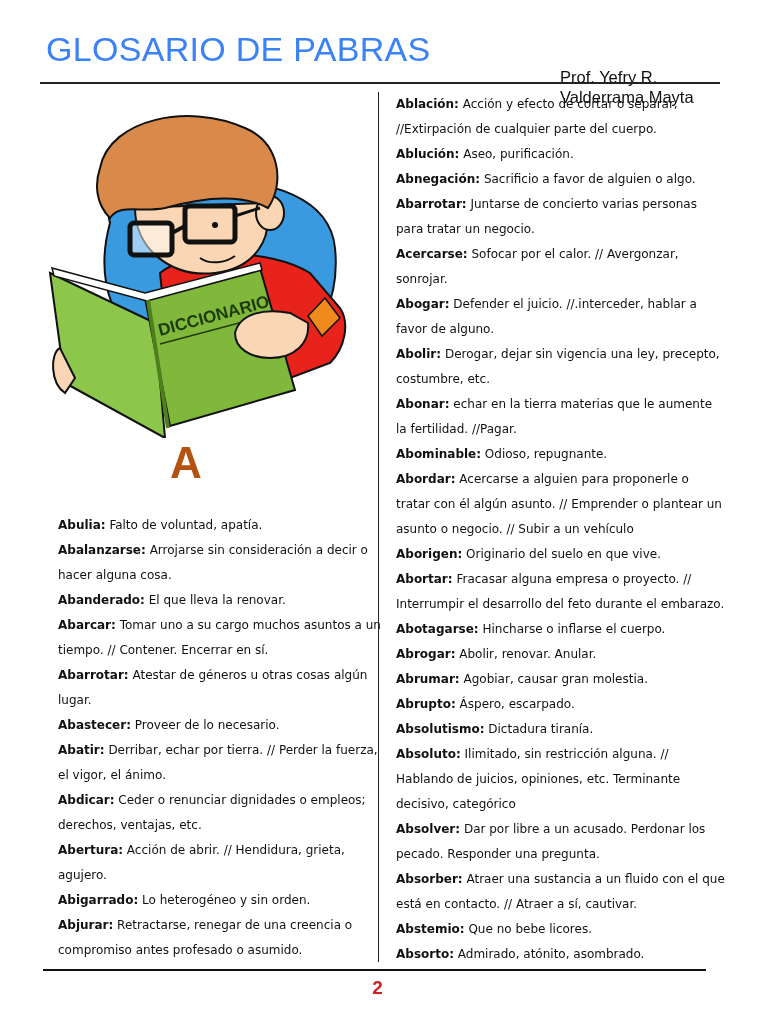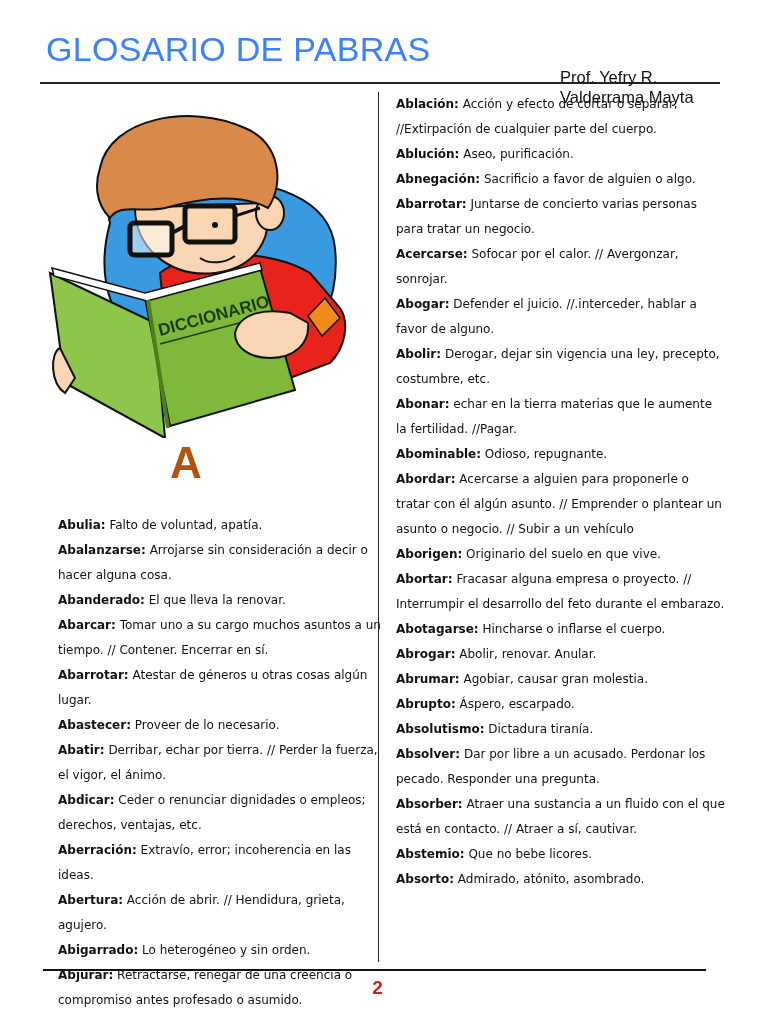--- a/index.html
+++ b/index.html
@@ -94,21 +94,20 @@
 
 <div class="entries left">
   <p class="entry"><span class="term">Abulia:</span> <span>Falto de voluntad, apatía.</span></p>
   <p class="entry"><span class="term">Abalanzarse:</span> <span>Arrojarse sin consideración a decir o hacer alguna cosa.</span></p>
   <p class="entry"><span class="term">Abanderado:</span> <span>El que lleva la renovar.</span></p>
   <p class="entry"><span class="term">Abarcar:</span> <span>Tomar uno a su cargo muchos asuntos a un tiempo. // Contener. Encerrar en sí.</span></p>
   <p class="entry"><span class="term">Abarrotar:</span> <span>Atestar de géneros u otras cosas algún lugar.</span></p>
   <p class="entry"><span class="term">Abastecer:</span> <span>Proveer de lo necesario.</span></p>
   <p class="entry"><span class="term">Abatir:</span> <span>Derribar, echar por tierra. // Perder la fuerza, el vigor, el ánimo.</span></p>
   <p class="entry"><span class="term">Abdicar:</span> <span>Ceder o renunciar dignidades o empleos; derechos, ventajas, etc.</span></p>
-  <p class="entry"><span class="term">Aberración:</span> <span>Extravío, error; incoherencia en las ideas.</span></p>
   <p class="entry"><span class="term">Abertura:</span> <span>Acción de abrir. // Hendidura, grieta, agujero.</span></p>
   <p class="entry"><span class="term">Abigarrado:</span> <span>Lo heterogéneo y sin orden.</span></p>
   <p class="entry"><span class="term">Abjurar:</span> <span>Retractarse, renegar de una creencia o compromiso antes profesado o asumido.</span></p>
 </div>
 
 <div class="entries right">
   <p class="entry"><span class="term">Ablación:</span> <span>Acción y efecto de cortar o separar, //Extirpación de cualquier parte del cuerpo.</span></p>
   <p class="entry"><span class="term">Ablución:</span> <span>Aseo, purificación.</span></p>
   <p class="entry"><span class="term">Abnegación:</span> <span>Sacrificio a favor de alguien o algo.</span></p>
   <p class="entry"><span class="term">Abarrotar:</span> <span>Juntarse de concierto varias personas para tratar un negocio.</span></p>
@@ -118,20 +117,21 @@
   <p class="entry"><span class="term">Abonar:</span> <span>echar en la tierra materias que le aumente la fertilidad. //Pagar.</span></p>
   <p class="entry"><span class="term">Abominable:</span> <span>Odioso, repugnante.</span></p>
   <p class="entry"><span class="term">Abordar:</span> <span>Acercarse a alguien para proponerle o tratar con él algún asunto. // Emprender o plantear un asunto o negocio. // Subir a un vehículo</span></p>
   <p class="entry"><span class="term">Aborigen:</span> <span>Originario del suelo en que vive.</span></p>
   <p class="entry"><span class="term">Abortar:</span> <span>Fracasar alguna empresa o proyecto. // Interrumpir el desarrollo del feto durante el embarazo.</span></p>
   <p class="entry"><span class="term">Abotagarse:</span> <span>Hincharse o inflarse el cuerpo.</span></p>
   <p class="entry"><span class="term">Abrogar:</span> <span>Abolir, renovar. Anular.</span></p>
   <p class="entry"><span class="term">Abrumar:</span> <span>Agobiar, causar gran molestia.</span></p>
   <p class="entry"><span class="term">Abrupto:</span> <span>Áspero, escarpado.</span></p>
   <p class="entry"><span class="term">Absolutismo:</span> <span>Dictadura tiranía.</span></p>
+  <p class="entry"><span class="term">Absoluto:</span> <span>Ilimitado, sin restricción alguna. // Hablando de juicios, opiniones, etc. Terminante decisivo, categórico</span></p>
   <p class="entry"><span class="term">Absolver:</span> <span>Dar por libre a un acusado. Perdonar los pecado. Responder una pregunta.</span></p>
   <p class="entry"><span class="term">Absorber:</span> <span>Atraer una sustancia a un fluido con el que está en contacto. // Atraer a sí, cautivar.</span></p>
   <p class="entry"><span class="term">Abstemio:</span> <span>Que no bebe licores.</span></p>
   <p class="entry"><span class="term">Absorto:</span> <span>Admirado, atónito, asombrado.</span></p>
 </div>
 
 <div class="footer-rule"></div>
 <div class="page-number">2</div>
 
 </body></html>

